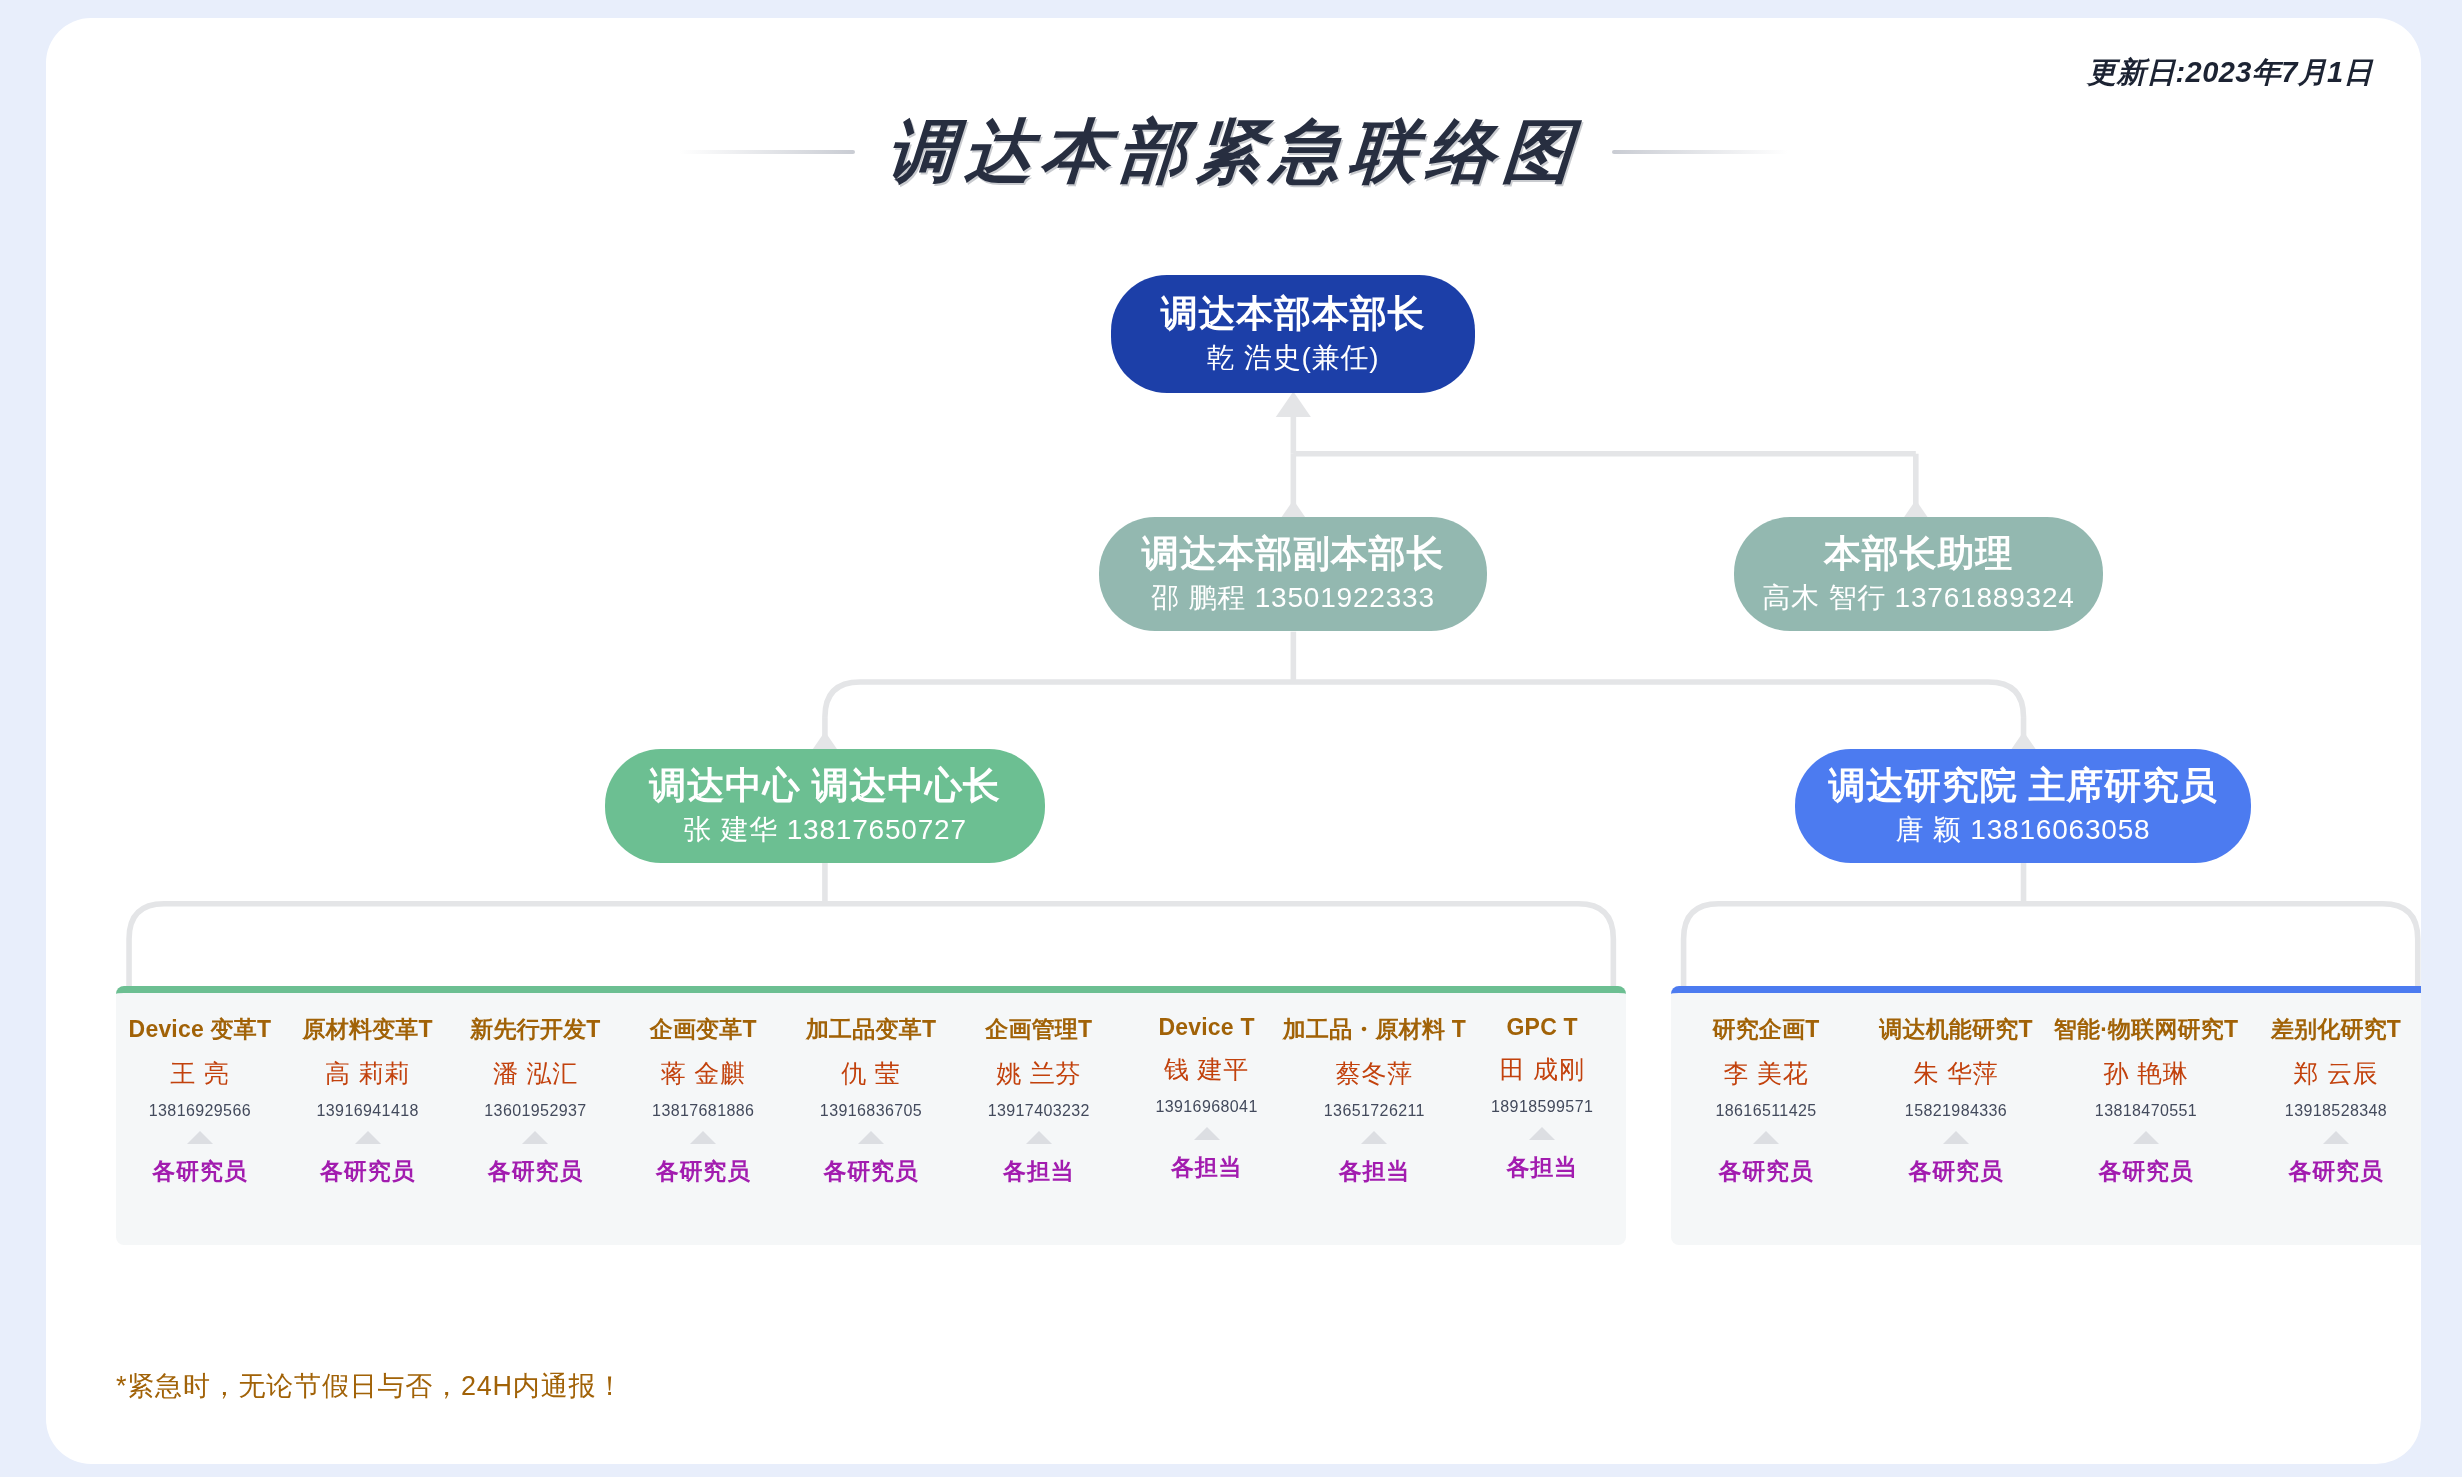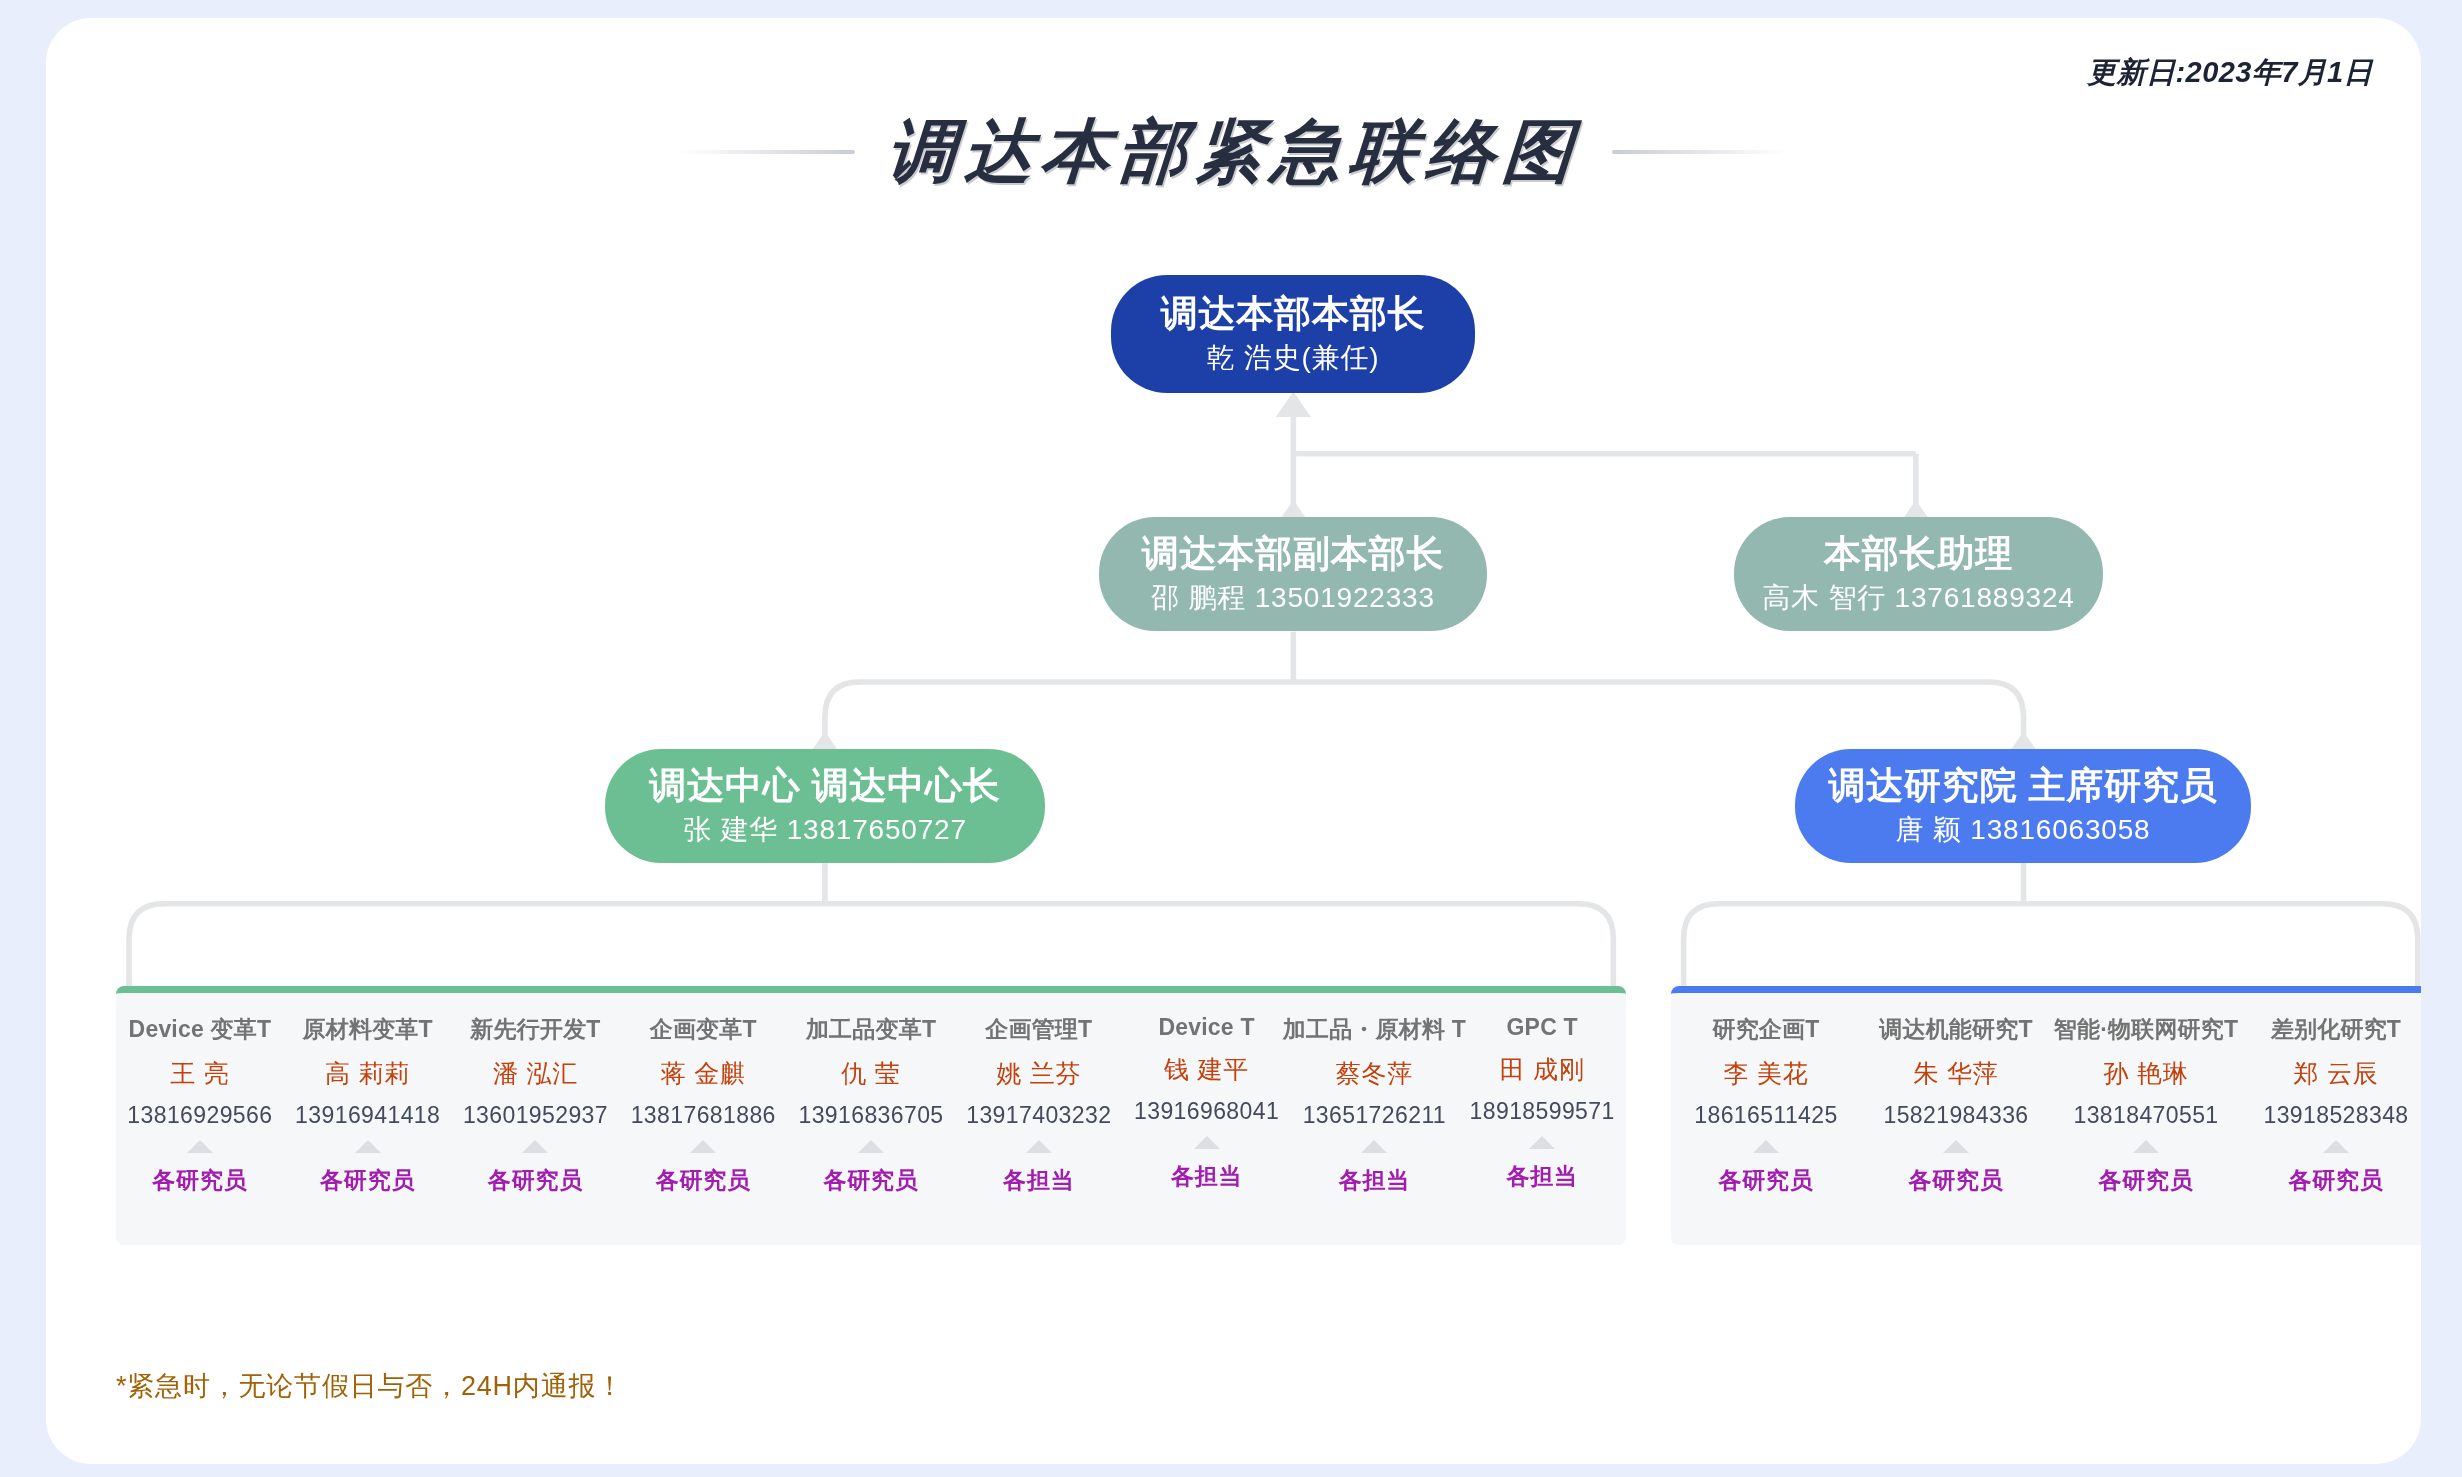--- a/index.html
+++ b/index.html
@@ -142,34 +142,34 @@
     display: flex;
     flex-direction: column;
     align-items: center;
     text-align: center;
     flex: 1 1 0;
     min-width: 0;
   }
   .team .t-title {
     font-size: 23px;
     font-weight: 700;
-    color: #737373;
+    color: #a16207;
     white-space: nowrap;
     letter-spacing: 0.2px;
   }
   .team .t-name {
     font-size: 25px;
     font-weight: 400;
     color: #c2410c;
     white-space: nowrap;
     margin-top: 12.8px;
     letter-spacing: 0.8px;
   }
   .team .t-phone {
-    font-size: 23px;
+    font-size: 16px;
     font-weight: 400;
     color: #434a5c;
     white-space: nowrap;
     margin-top: 11.2px;
     letter-spacing: 0.4px;
   }
   .team .t-arrow {
     width: 0; height: 0;
     border-left: 13.6px solid transparent;
     border-right: 13.6px solid transparent;

